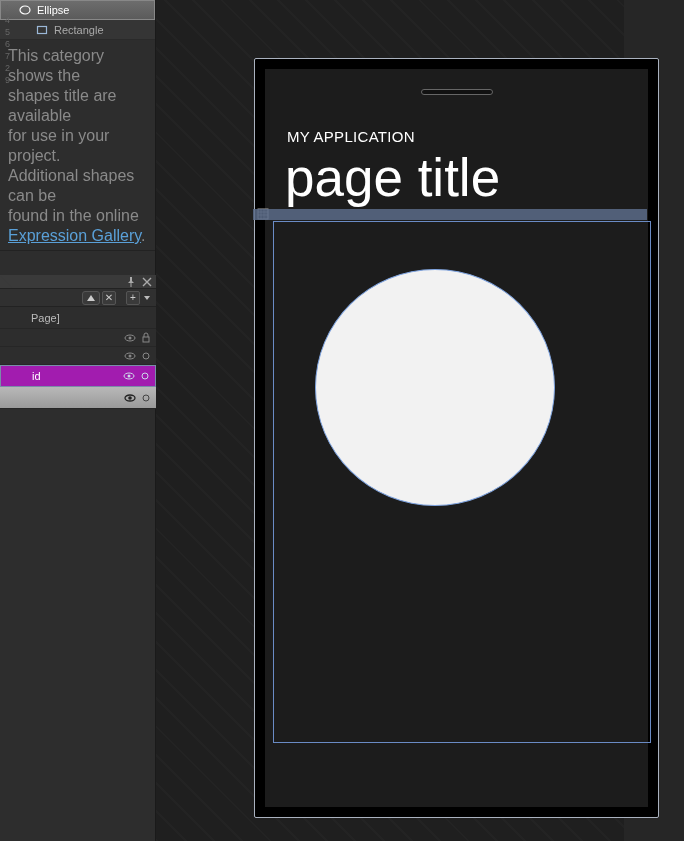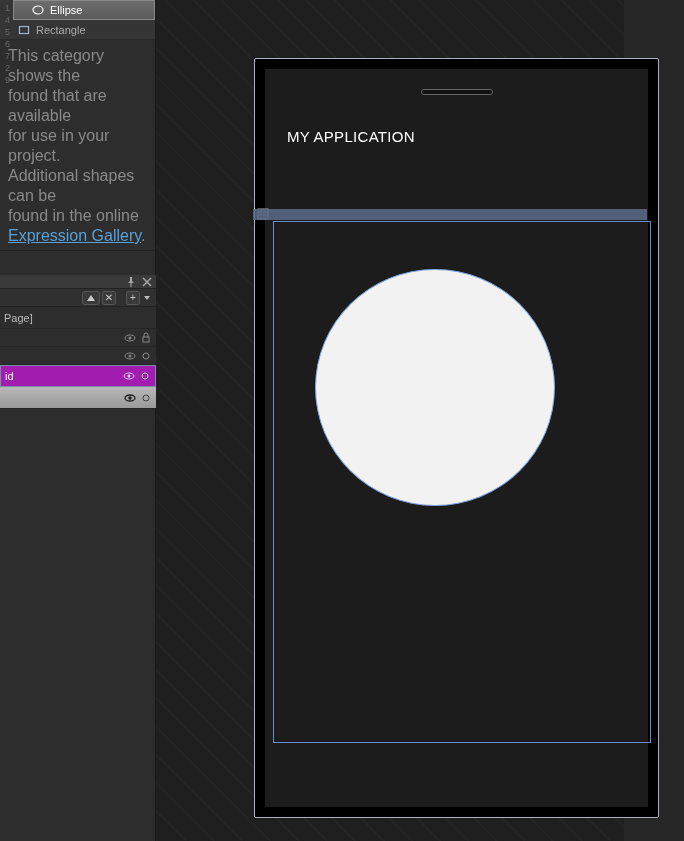--- a/index.html
+++ b/index.html
@@ -137,20 +137,21 @@
     align-items: center;
     padding-left: 4px;
     padding-right: 4px;
     border-bottom: 1px solid #262626;
     cursor: pointer;
   }
   .tree-row .label {
     color: #bbb;
     white-space: nowrap;
     overflow: hidden;
+    margin-left: 27px;
   }
   .tree-row.selected {
     background: #a21caf;
     border: 1px solid #7a8ca8;
   }
   .tree-row.selected .label { color: #fff; }
   .tree-row.highlight {
     background: linear-gradient(#b8b8b8,#9a9a9a);
   }
   .tree-row.highlight .label { color: #222; }
@@ -282,40 +283,40 @@
       <div>7</div>
       <div></div>
       <div>2</div>
       <div></div>
       <div></div>
       <div></div>
       <div></div>
       <div>9</div>
     </div>
 
-    <div class="shape-item selected" style="padding-left:18px;margin-left:13px;">
+    <div class="shape-item selected" style="padding-left:18px;">
       <span class="shape-icon">
         <svg viewBox="0 0 12 12">
             <ellipse cx="6" cy="6" rx="5" ry="4" fill="none" stroke="#fff" stroke-width="1.2"></ellipse>
           </svg>
       </span>
       <span>Ellipse</span>
     </div>
-    <div class="shape-item" style="padding-left:18px;">
+    <div class="shape-item" style="padding-left:36px;">
       <span class="shape-icon">
         <svg viewBox="0 0 12 12">
             <rect x="1.5" y="2.5" width="9" height="7" fill="none" stroke="#9bb8d8" stroke-width="1.2"></rect>
           </svg>
       </span>
       <span>Rectangle</span>
     </div>
 
     <div class="help-text">
       <span>This category shows the</span><br>
-      <span>found that are available</span><br>
+      <span>shapes title are available</span><br>
       <span>for use in your project.</span><br>
       <span>Additional shapes can be</span><br>
       <span>found in the online</span><br>
       <a>Expression Gallery</a><span>.</span>
     </div>
   </div>
 
   <div class="panel2">
     <div class="panel2-tab">
       <span class="tab-triangle"></span>
@@ -419,20 +420,21 @@
     </div>
   </div>
 </div>
 
 <div class="canvas-area">
 
   <div class="device">
     <div class="screen">
       <div class="speaker"></div>
       <div class="app-title">MY APPLICATION</div>
+      <div class="page-title">page title</div>
 
       <span class="ruler-icon" style="left:-8px; top:139px; position:absolute;">
         <svg viewBox="0 0 12 12">
             <rect x="1" y="1" width="10" height="10" fill="none" stroke="#aaa"></rect>
             <path d="M1 4h10M1 7h10M4 1v10M7 1v10" stroke="#aaa" stroke-width="0.6"></path>
           </svg>
       </span>
 
       <div class="blue-bar"></div>
       <div class="content-sel"></div>

